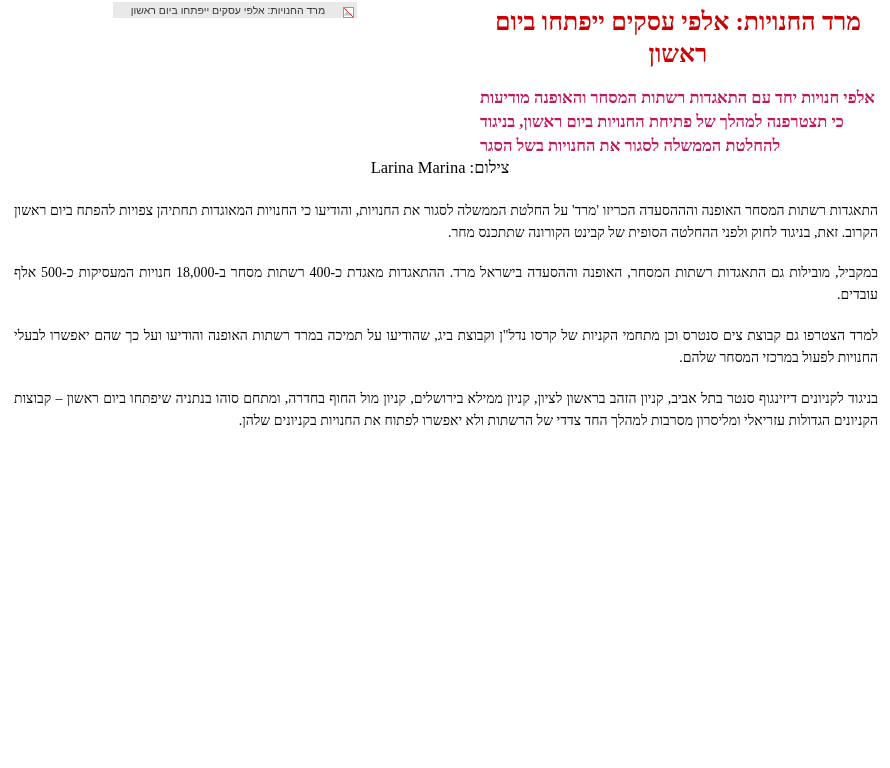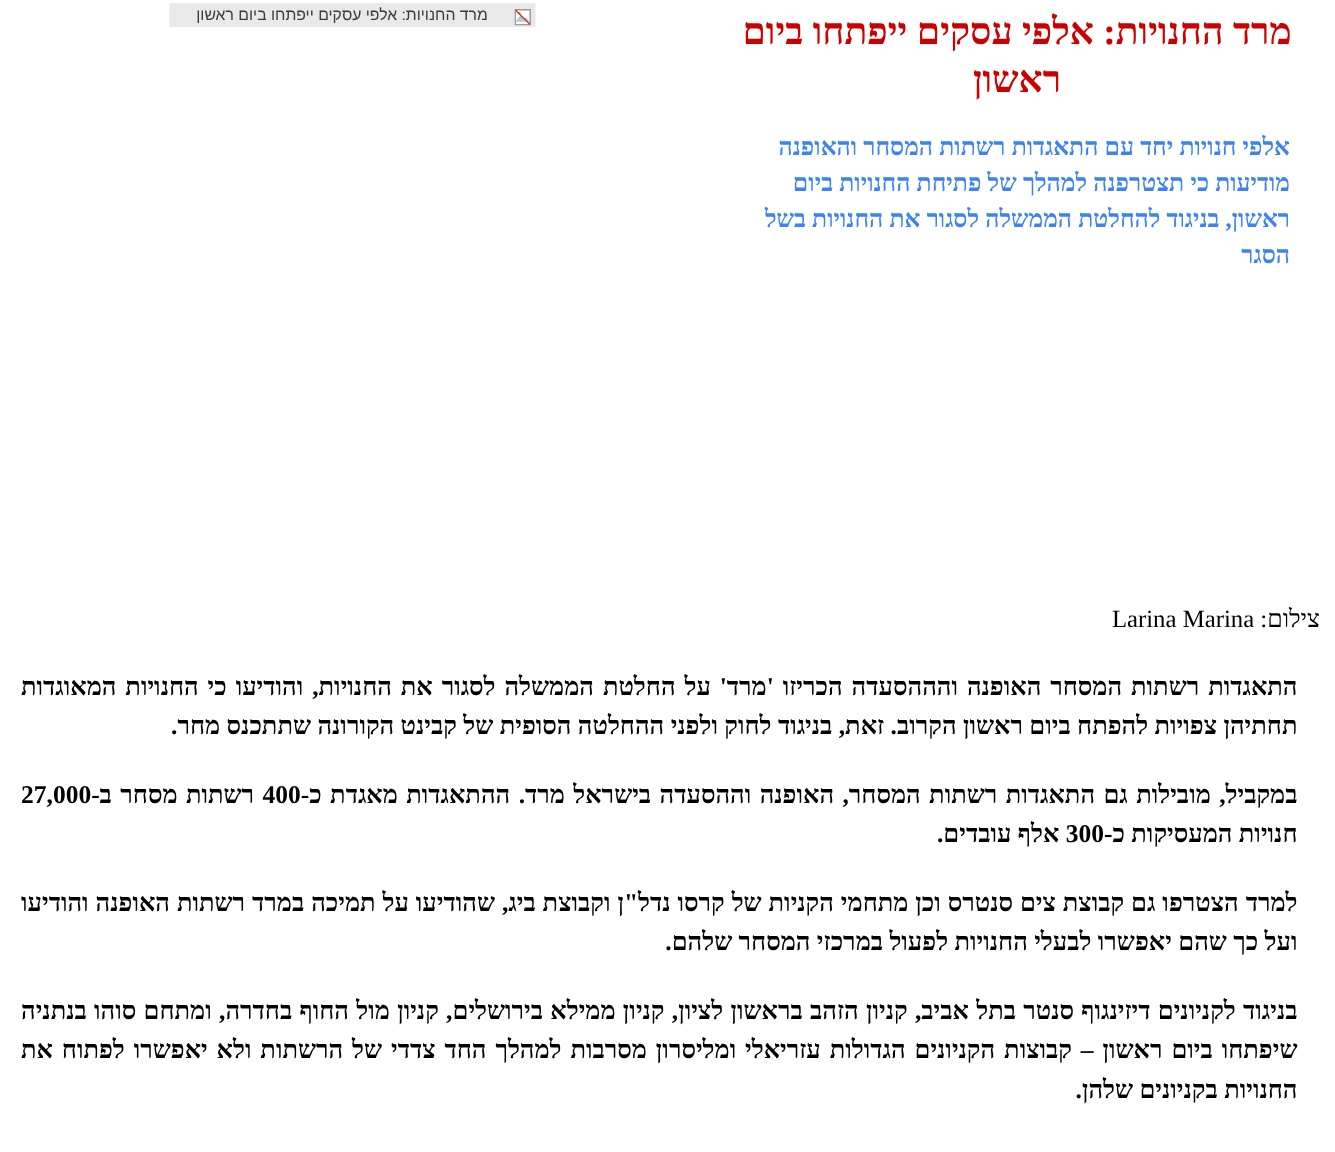--- a/index.html
+++ b/index.html
@@ -42,23 +42,23 @@
     font-size: 25px;
     line-height: 1.28;
     margin: 0 0 16px 0;
     text-align: center;
   }
   .subhead {
     font-family: "Liberation Serif", serif;
     font-weight: bold;
     font-size: 16.5px;
     line-height: 1.45;
-    margin: 16px;
-    text-align: right;
-    color: #3b82f6;
+    margin: 0;
+    text-align: left;
+    color: #be185d;
   }
 
   .image-col {
     flex: 1 1 auto;
     padding-top: 2px;
     display: flex;
     justify-content: center;
   }
   .image-placeholder {
     position: relative;
@@ -81,47 +81,45 @@
     font-family: "Liberation Sans", sans-serif;
     font-size: 10.5px;
     color: #3a3a3a;
     white-space: nowrap;
     direction: rtl;
     padding-right: 14px;
   }
 
   
   .credit-row {
-    margin-top: 205px;
     padding: 0 10px 0 0;
-    text-align: right;
+    text-align: center;
   }
   .credit {
     font-family: "Liberation Serif", serif;
     font-size: 16.5px;
     direction: rtl;
     unicode-bidi: plaintext;
     color: #000;
   }
 
   
   .body-copy {
     direction: rtl;
     text-align: justify;
     padding: 0 12px 0 14px;
     margin-top: 22px;
   }
   .body-copy p {
     font-family: "Liberation Serif", serif;
-    font-size: 17px;
+    font-size: 14px;
     line-height: 1.56;
-    margin: 0 13px 19px 0;
+    margin: 0 0 19px 0;
     text-align: justify;
     text-justify: inter-word;
-    font-weight: bold;
   }
   .body-copy p:last-child {
     margin-bottom: 0;
   }
 </style>
 </head>
 <body>
 
 <div class="page">
 
@@ -147,19 +145,19 @@
     </div>
 
   </div>
 
   <div class="credit-row">
     <span class="credit">צילום: Larina Marina</span>
   </div>
 
   <div class="body-copy">
     <p>התאגדות רשתות המסחר האופנה והההסעדה הכריזו 'מרד' על החלטת הממשלה לסגור את החנויות, והודיעו כי החנויות המאוגדות תחתיהן צפויות להפתח ביום ראשון הקרוב. זאת, בניגוד לחוק ולפני ההחלטה הסופית של קבינט הקורונה שתתכנס מחר.</p>
-    <p>במקביל, מובילות גם התאגדות רשתות המסחר, האופנה וההסעדה בישראל מרד. ההתאגדות מאגדת כ-400 רשתות מסחר ב-27,000 חנויות המעסיקות כ-300 אלף עובדים.</p>
+    <p>במקביל, מובילות גם התאגדות רשתות המסחר, האופנה וההסעדה בישראל מרד. ההתאגדות מאגדת כ-400 רשתות מסחר ב-18,000 חנויות המעסיקות כ-500 אלף עובדים.</p>
     <p>למרד הצטרפו גם קבוצת צים סנטרס וכן מתחמי הקניות של קרסו נדל"ן וקבוצת ביג, שהודיעו על תמיכה במרד רשתות האופנה והודיעו ועל כך שהם יאפשרו לבעלי החנויות לפעול במרכזי המסחר שלהם.</p>
     <p>בניגוד לקניונים דיזינגוף סנטר בתל אביב, קניון הזהב בראשון לציון, קניון ממילא בירושלים, קניון מול החוף בחדרה, ומתחם סוהו בנתניה שיפתחו ביום ראשון – קבוצות הקניונים הגדולות עזריאלי ומליסרון מסרבות למהלך החד צדדי של הרשתות ולא יאפשרו לפתוח את החנויות בקניונים שלהן.</p>
 
   </div>
 
 </div>
 
 </body></html>

